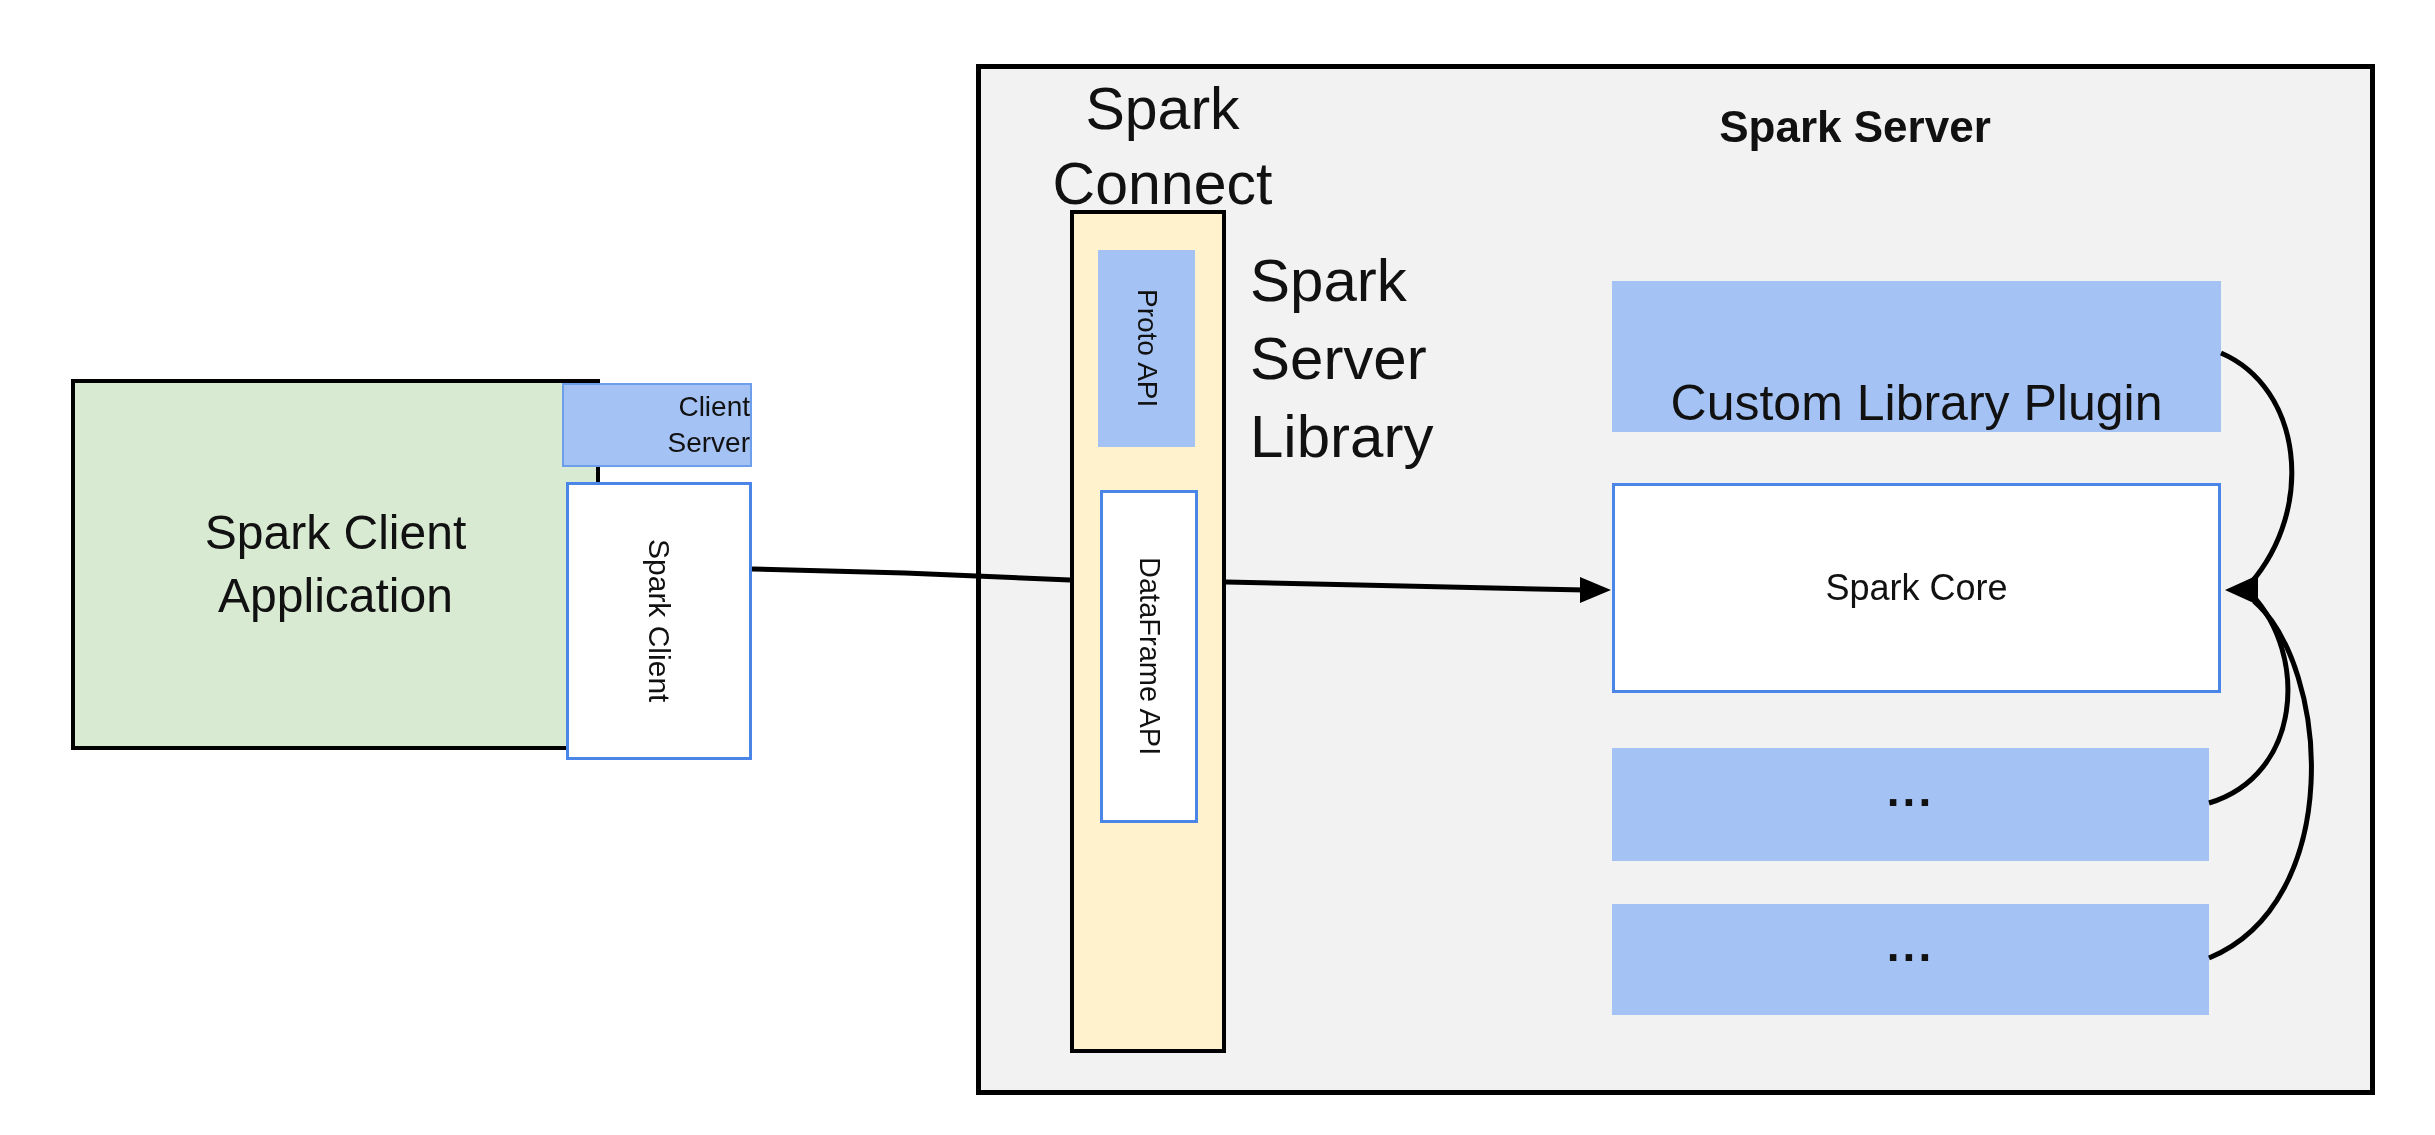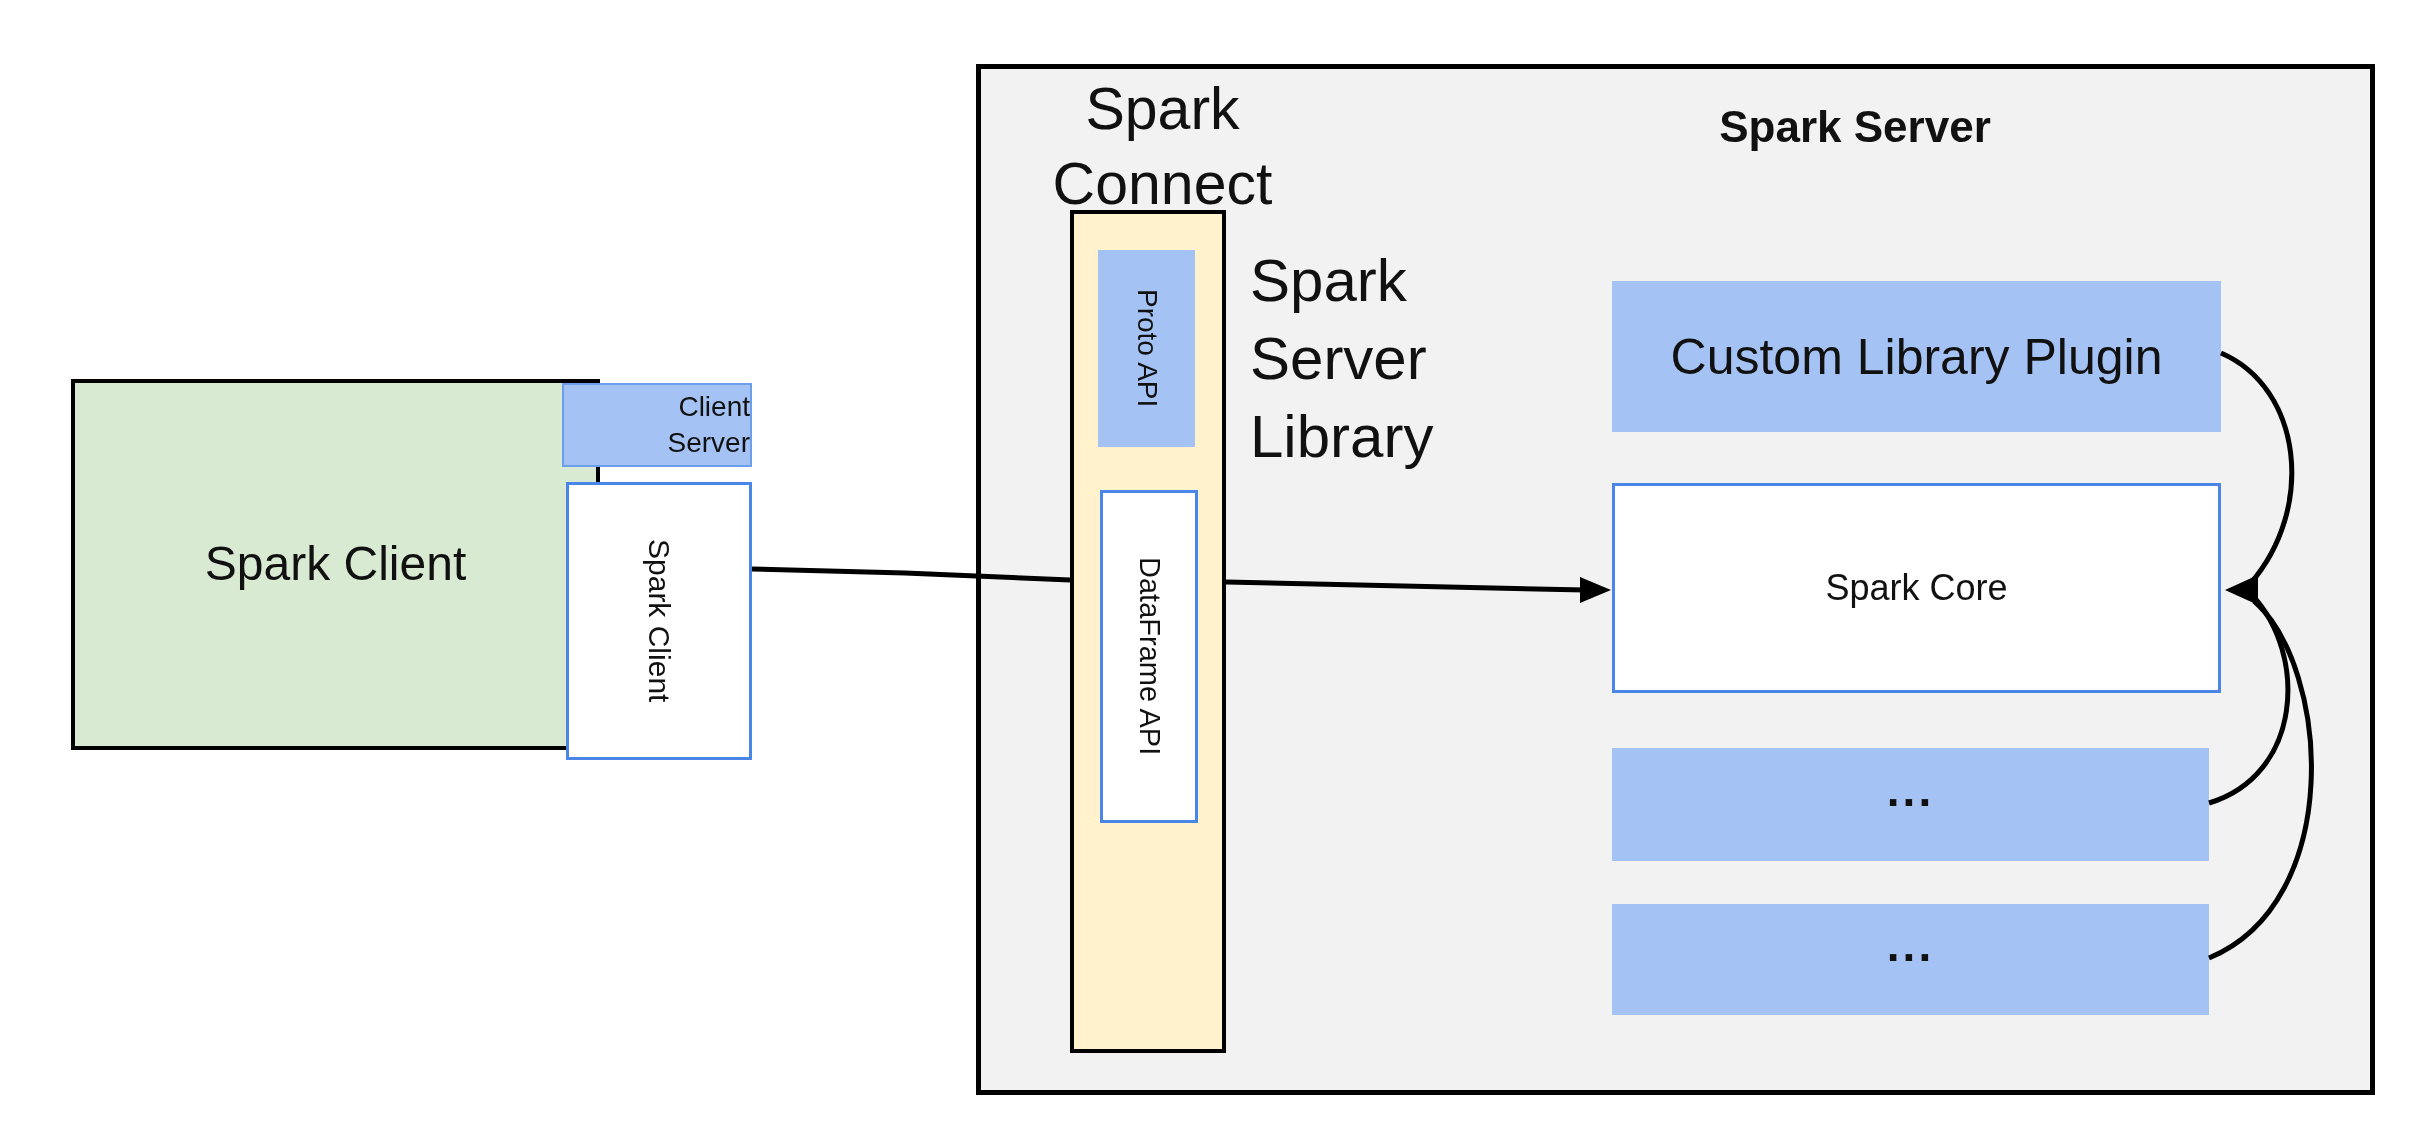--- a/index.html
+++ b/index.html
@@ -58,21 +58,21 @@
   }
   .vtext{writing-mode:vertical-rl;white-space:nowrap;}
   .vtext.sz30{font-size:30px;}
   .vtext.sz28{font-size:28px;}
   .vtext.sz29{font-size:29px;}
 
   
   .plugin-box{
     left:1612px;top:281px;width:609px;height:151px;
     background:#a4c2f4;
-    display:flex;align-items:center;justify-content:center;font-size:50px;
+    display:flex;align-items:flex-end;justify-content:center;font-size:50px;
   }
   .core-box{
     left:1612px;top:483px;width:609px;height:210px;
     background:#ffffff;border:3px solid #4a86e8;
     display:flex;align-items:center;justify-content:center;font-size:36px;
   }
   .more-box{
     left:1612px;width:597px;height:113px;background:#a4c2f4;
     display:flex;align-items:center;justify-content:center;
     font-size:46px;font-weight:700;
@@ -109,20 +109,21 @@
   </div>
 
   <div class="abs library-label">
     <span>Spark Server</span>
     <span>Library</span>
   </div>
 
   <div class="abs green-box">
     <span>
       <span>Spark Client</span><br>
+      <span>Application</span>
     </span>
   </div>
 
   <div class="abs client-package">
     <span>Client</span>
     <span>Server</span>
   </div>
 
   <div class="abs spark-client-box">
     <span class="vtext sz30">Spark Client</span>

